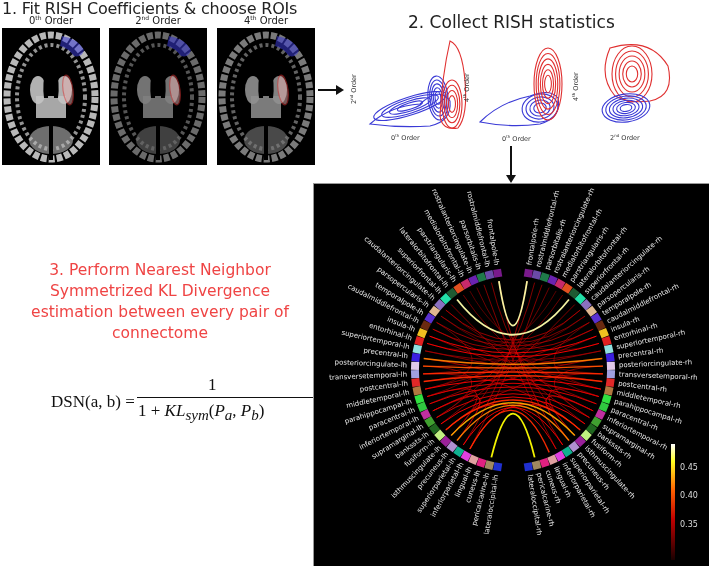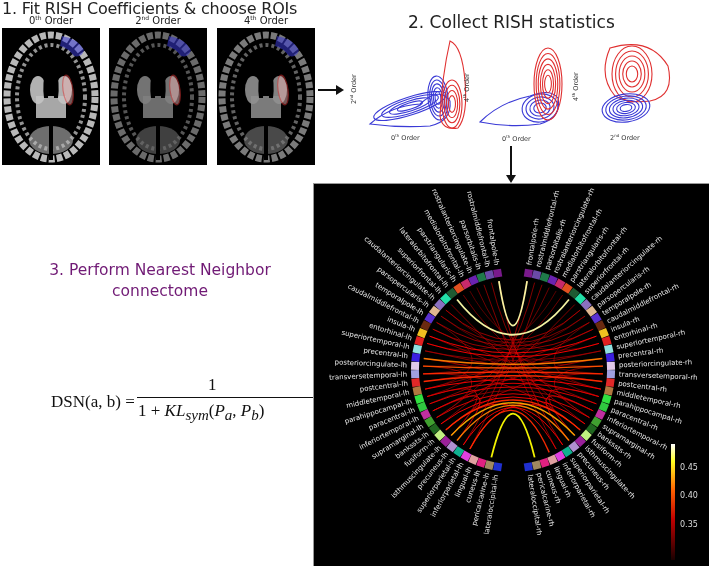--- a/index.html
+++ b/index.html
@@ -6,21 +6,21 @@
   body{width:709px;height:566px;position:relative;overflow:hidden;font-family:"Liberation Sans",sans-serif;color:#111;}
   .abs{position:absolute;}
   .step-title{position:absolute;font-family:"DejaVu Sans",sans-serif;color:#222;white-space:nowrap;}
   #step1-title{left:2px;top:-1px;font-size:16px;letter-spacing:-0.2px;}
   #step2-title{left:408px;top:12px;font-size:17px;}
   .brain-label{position:absolute;font-size:10px;color:#222;text-align:center;width:98px;font-family:"DejaVu Sans",sans-serif;}
   .brain-label sup{font-size:6px;}
   .brain{position:absolute;top:28px;width:98px;height:137px;background:#000;overflow:hidden;}
   .brain svg{display:block;}
   .arrow{position:absolute;background:#111;}
-  #step3{position:absolute;left:20px;top:260px;width:280px;text-align:center;font-family:"DejaVu Sans",sans-serif;font-size:15.5px;line-height:21px;color:#701a75;}
+  #step3{position:absolute;left:20px;top:260px;width:280px;text-align:center;font-family:"DejaVu Sans",sans-serif;font-size:15.5px;line-height:21px;color:#ef4444;}
   #formula{position:absolute;left:30px;top:377px;width:270px;height:50px;font-family:"Liberation Serif",serif;font-size:17px;color:#111;}
   #formula .lhs{position:absolute;left:2px;top:15px;white-space:nowrap;margin-left:19px;}
   #formula .num{position:absolute;left:178px;top:-2px;}
   #formula .bar{position:absolute;left:107px;top:20px;width:178px;height:1px;background:#111;}
   #formula .den{position:absolute;left:108px;top:24px;white-space:nowrap;}
   #formula i{}
   #formula sub{font-size:15px;}
   #connectome{position:absolute;left:313px;top:183px;width:396px;height:383px;background:#000;border-left:1px solid #999;border-top:1px solid #999;}
   .kde-axis{position:absolute;font-size:6.5px;color:#333;font-family:"DejaVu Sans",sans-serif;white-space:nowrap;}
   .kde-axis sup{font-size:4px;}
@@ -134,20 +134,22 @@
 <div class="kde-axis" style="left:502px;top:134px;"><span>0</span><sup>th</sup><span> Order</span></div>
 
 <div class="kde-axis vlabel" style="left:571px;top:101px;"><span>4</span><sup>th</sup><span> Order</span></div>
 <div class="kde-axis" style="left:610px;top:133px;"><span>2</span><sup>nd</sup><span> Order</span></div>
 
 <div class="arrow" style="left:510px;top:146px;width:2px;height:30px;"></div>
 <div style="position:absolute;left:506px;top:175px;width:0;height:0;border-left:5px solid transparent;border-right:5px solid transparent;border-top:8px solid #111;"></div>
 
 <div id="step3">
   <div>3. Perform Nearest Neighbor</div>
+  <div>Symmetrized  KL Divergence</div>
+  <div>estimation between every pair of</div>
   <div>connectome</div>
 </div>
 
 <div id="formula">
   <span class="lhs">DSN(a, b) =</span>
   <span class="num">1</span>
   <span class="bar"></span>
   <span class="den"><span>1 + </span><i>KL</i><sub><i>sym</i></sub><span>(</span><i>P</i><sub><i>a</i></sub><span>, </span><i>P</i><sub><i>b</i></sub><span>)</span></span>
 </div>
 

